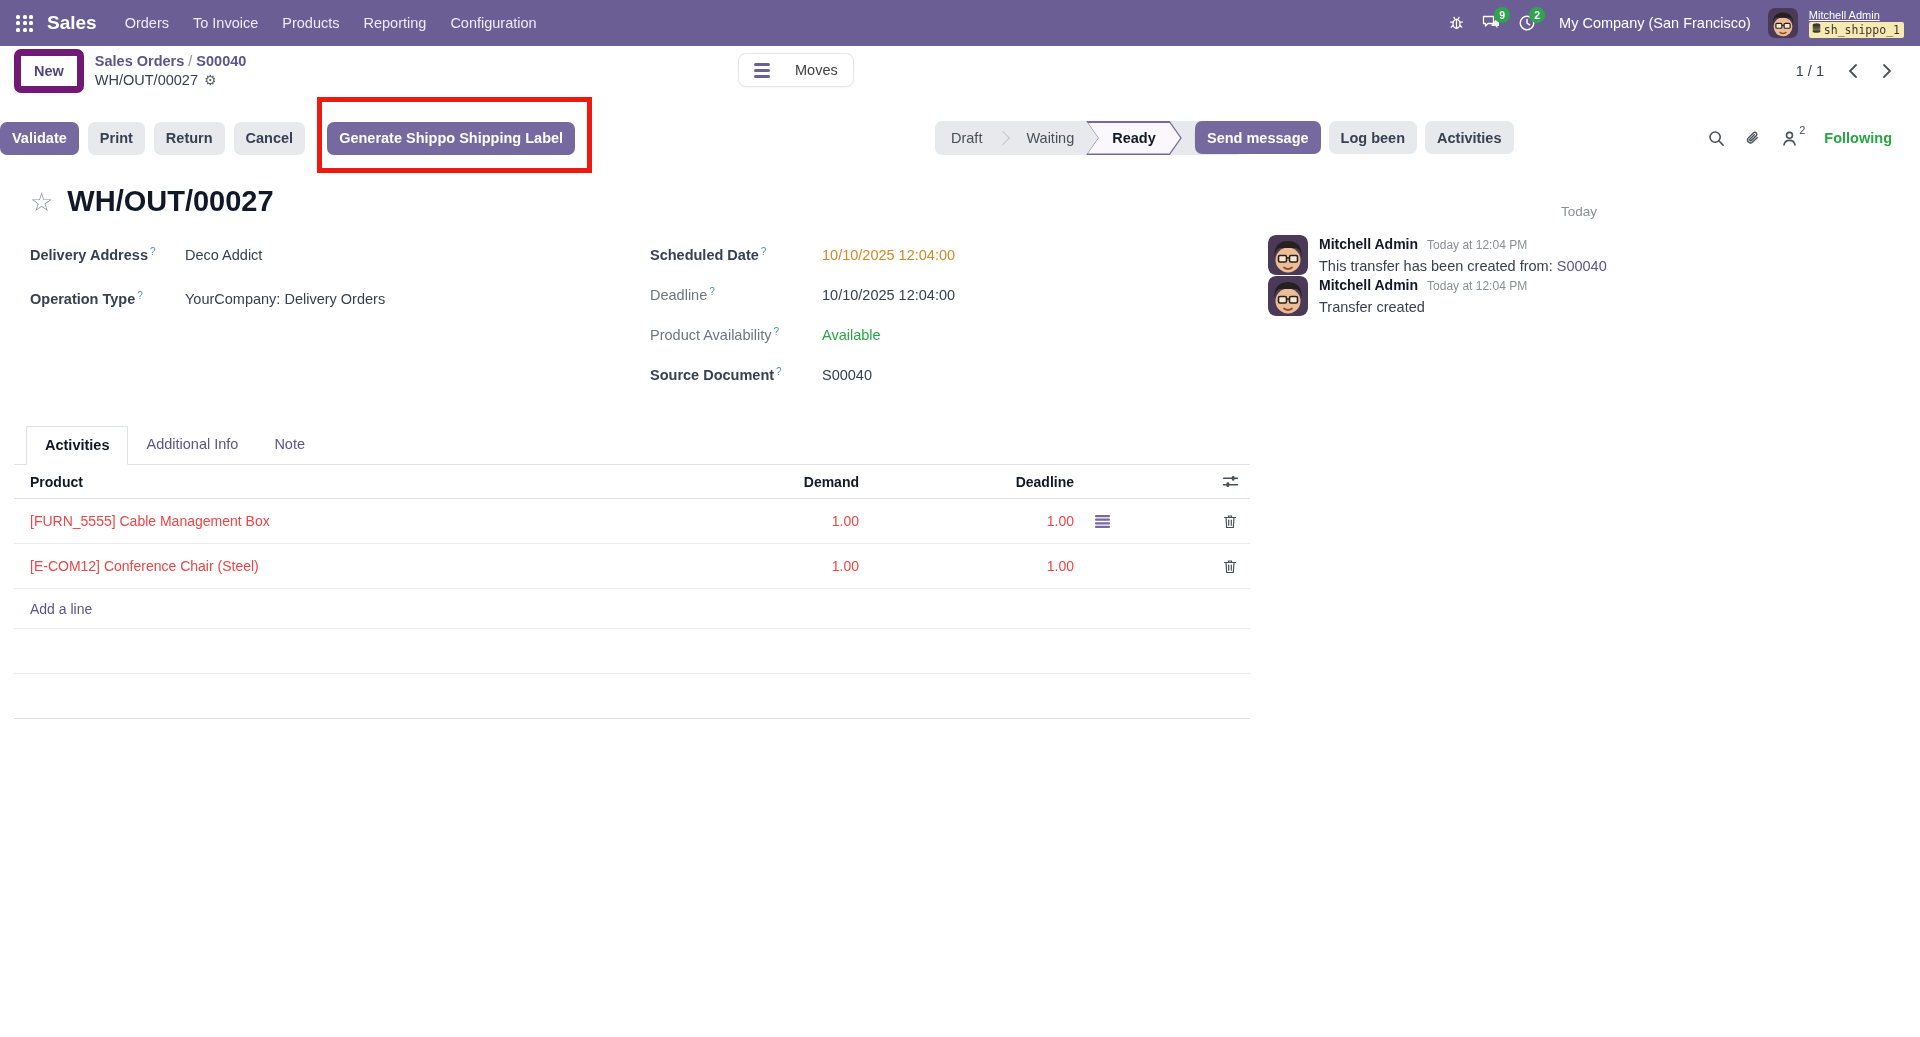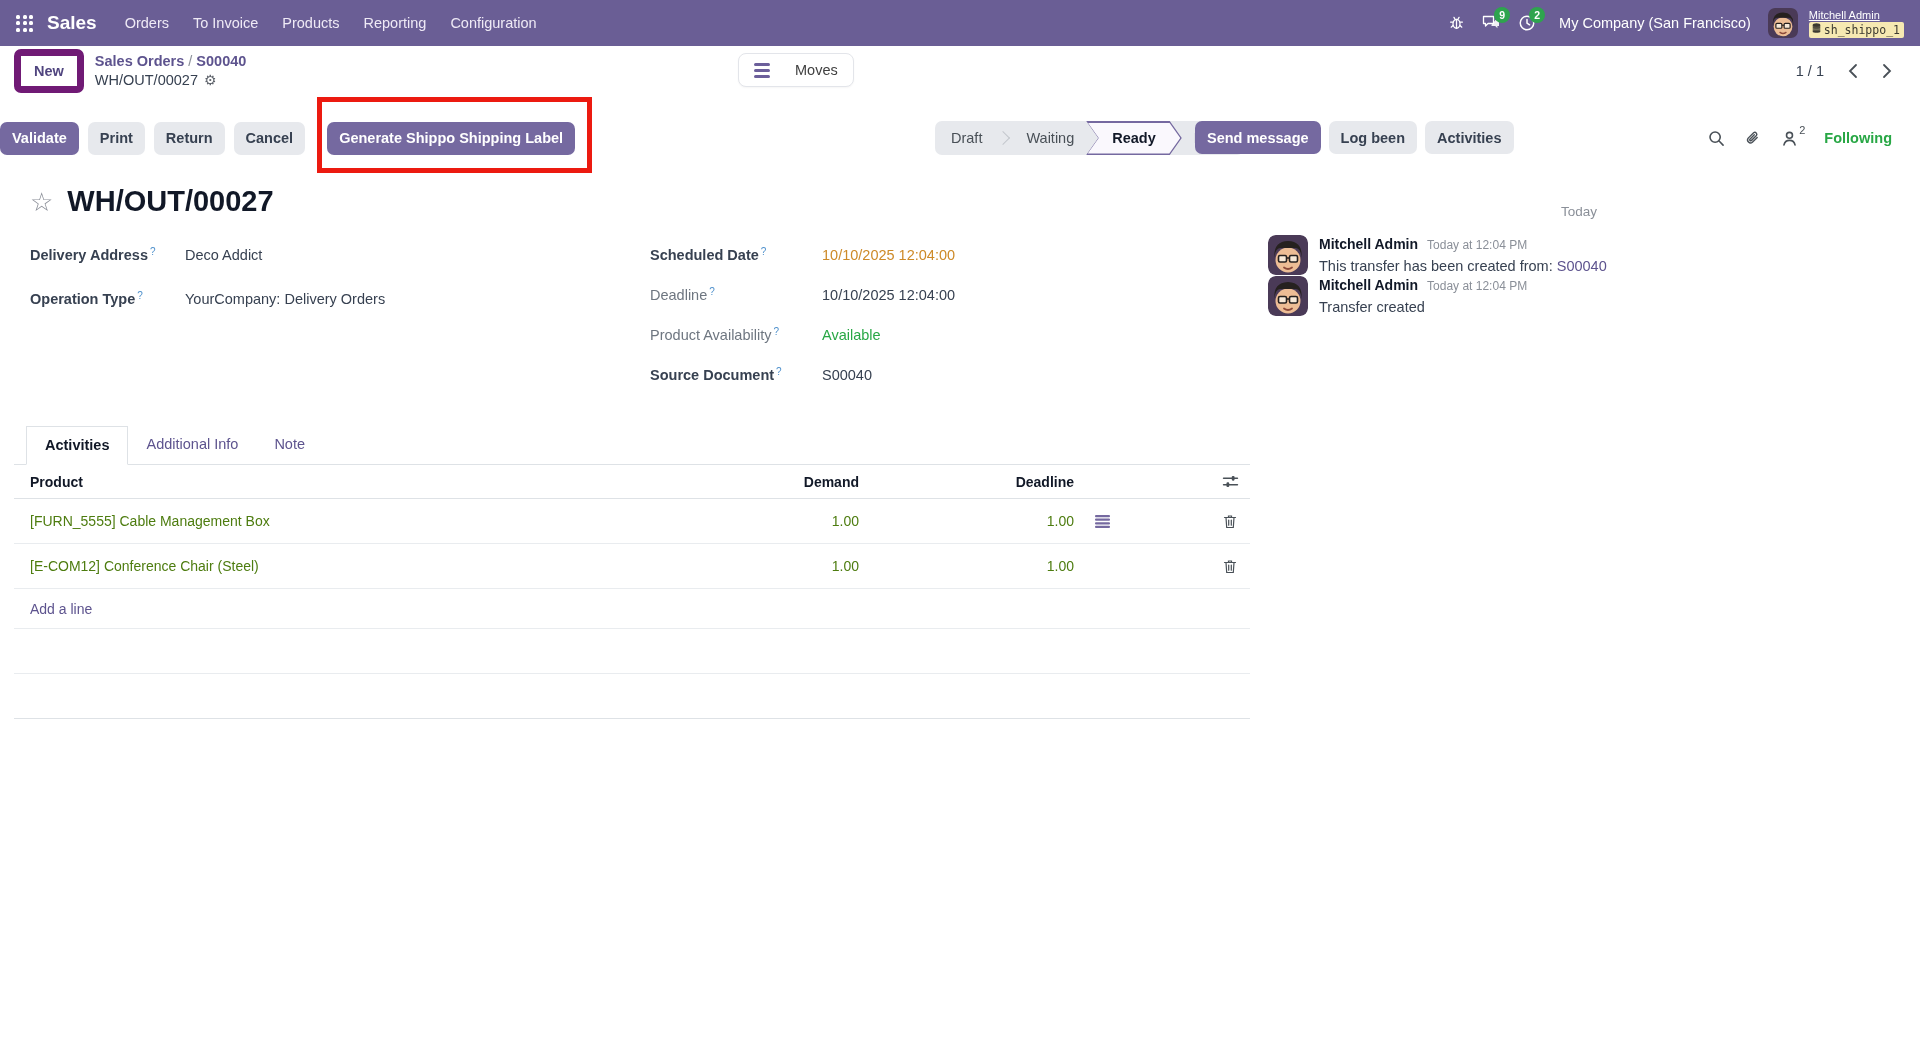--- a/index.html
+++ b/index.html
@@ -122,21 +122,21 @@
   .tab { padding:10px 18px 11px; color:#5d538e; cursor:pointer; }
   .tab.active {
     color:#111827; font-weight:600; background:#fff;
     border:1px solid #dee2e6; border-bottom:1px solid #fff; margin-bottom:-1px; border-radius:0;
   }
 
   
   .otable { width:100%; font-size:14px; }
   .trow { display:flex; align-items:center; border-bottom:1px solid #e9ecef; padding-left:16px; }
   .thead { height:34px; font-weight:700; color:#111827; border-bottom:1px solid #dee2e6; }
-  .tbody-row { height:45px; color:#4d7c0f; }
+  .tbody-row { height:45px; color:#ef4444; }
   .col-product { flex:1; text-align:left; }
   .col-demand { width:190px; text-align:right; }
   .col-qty { width:215px; text-align:right; }
   .col-detail { width:40px; margin-left:8px; display:flex; justify-content:center; }
   .col-rest { flex:0 0 88px; }
   .col-trash { width:40px; display:flex; justify-content:center; }
   .icon-btn { cursor:pointer; background:none; border:none; padding:2px; }
   .addline-row { height:40px; border-bottom:1px solid #e9ecef; display:flex; align-items:center; padding-left:16px; }
   .addline { color:#5d538e; cursor:pointer; }
   .empty-row { height:45px; border-bottom:1px solid #e9ecef; }

